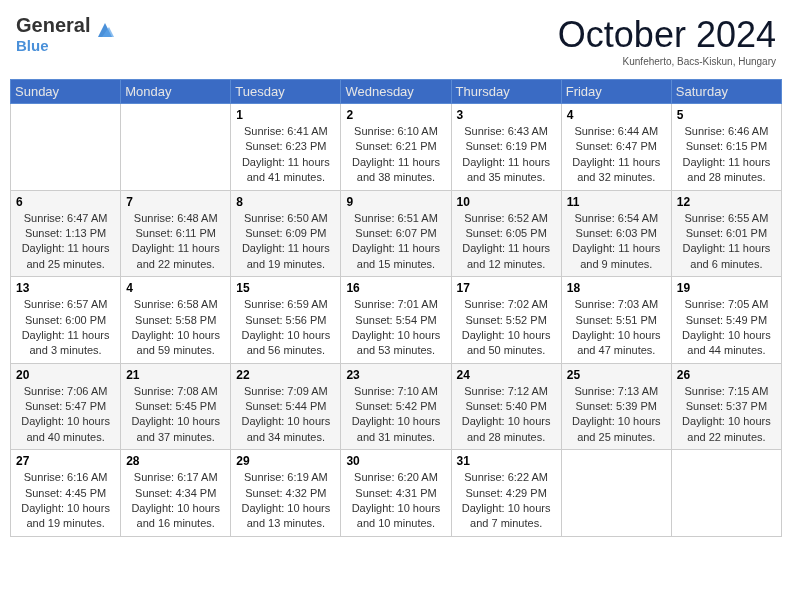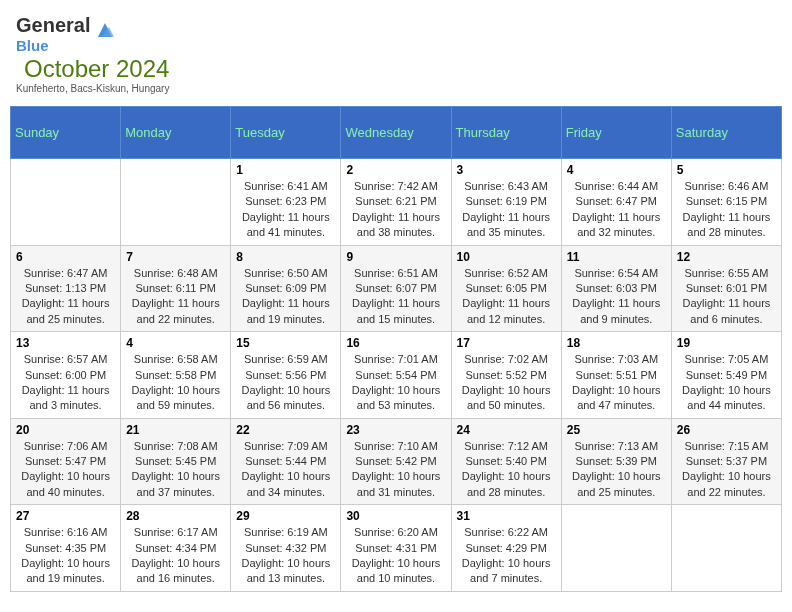--- a/index.html
+++ b/index.html
@@ -9,48 +9,47 @@
       width: 792px;
       min-height: 612px;
       padding: 10px;
     }
     .header {
       display: flex;
       justify-content: space-between;
       align-items: flex-start;
       margin-bottom: 8px;
       padding: 4px 6px;
-      flex-direction: column;
     }
     .logo {
       display: flex;
       align-items: center;
       gap: 2px;
     }
     .title-block {
       text-align: right;
     }
     .month-title {
-      font-size: 24px;
+      font-size: 36px;
       font-weight: normal;
-      color: #4d7c0f;
+      color: #0f172a;
     }
     .subtitle {
       font-size: 10px;
       color: #555;
     }
     .calendar {
       width: 100%;
       border-collapse: collapse;
       font-size: 11px;
     }
     .calendar thead th {
       background-color: #3a6bc4;
-      color: #86efac;
-      padding: 18px 4px;
+      color: #e5e5e5;
+      padding: 4px 4px;
       text-align: left;
       font-size: 13px;
       font-weight: normal;
       border: 1px solid #5a8ad4;
     }
     .calendar tbody td {
       border: 1px solid #ccc;
       vertical-align: top;
       padding: 4px 5px;
       width: 110px;
@@ -115,21 +114,21 @@
           <div class="day-number">1</div>
           <div class="day-info">
             <div>Sunrise: 6:41 AM</div>
             <div>Sunset: 6:23 PM</div>
             <div>Daylight: 11 hours and 41 minutes.</div>
           </div>
         </td>
         <td>
           <div class="day-number">2</div>
           <div class="day-info">
-            <div>Sunrise: 7:42 AM</div>
+            <div>Sunrise: 6:10 AM</div>
             <div>Sunset: 6:21 PM</div>
             <div>Daylight: 11 hours and 38 minutes.</div>
           </div>
         </td>
         <td>
           <div class="day-number">3</div>
           <div class="day-info">
             <div>Sunrise: 6:43 AM</div>
             <div>Sunset: 6:19 PM</div>
             <div>Daylight: 11 hours and 35 minutes.</div>
@@ -324,21 +323,21 @@
             <div>Sunset: 5:37 PM</div>
             <div>Daylight: 10 hours and 22 minutes.</div>
           </div>
         </td>
       </tr>
       <tr>
         <td>
           <div class="day-number">27</div>
           <div class="day-info">
             <div>Sunrise: 6:16 AM</div>
-            <div>Sunset: 4:35 PM</div>
+            <div>Sunset: 4:45 PM</div>
             <div>Daylight: 10 hours and 19 minutes.</div>
           </div>
         </td>
         <td>
           <div class="day-number">28</div>
           <div class="day-info">
             <div>Sunrise: 6:17 AM</div>
             <div>Sunset: 4:34 PM</div>
             <div>Daylight: 10 hours and 16 minutes.</div>
           </div>

